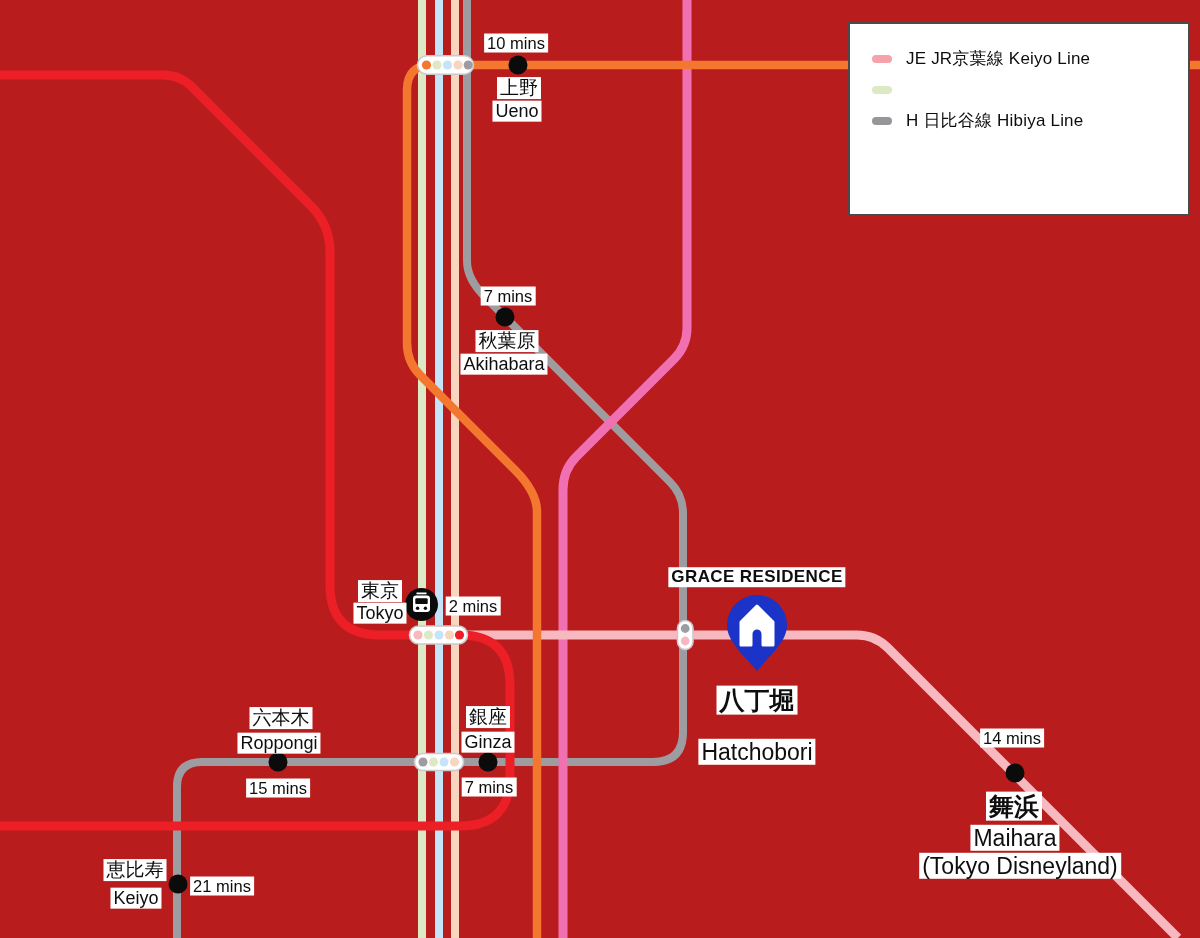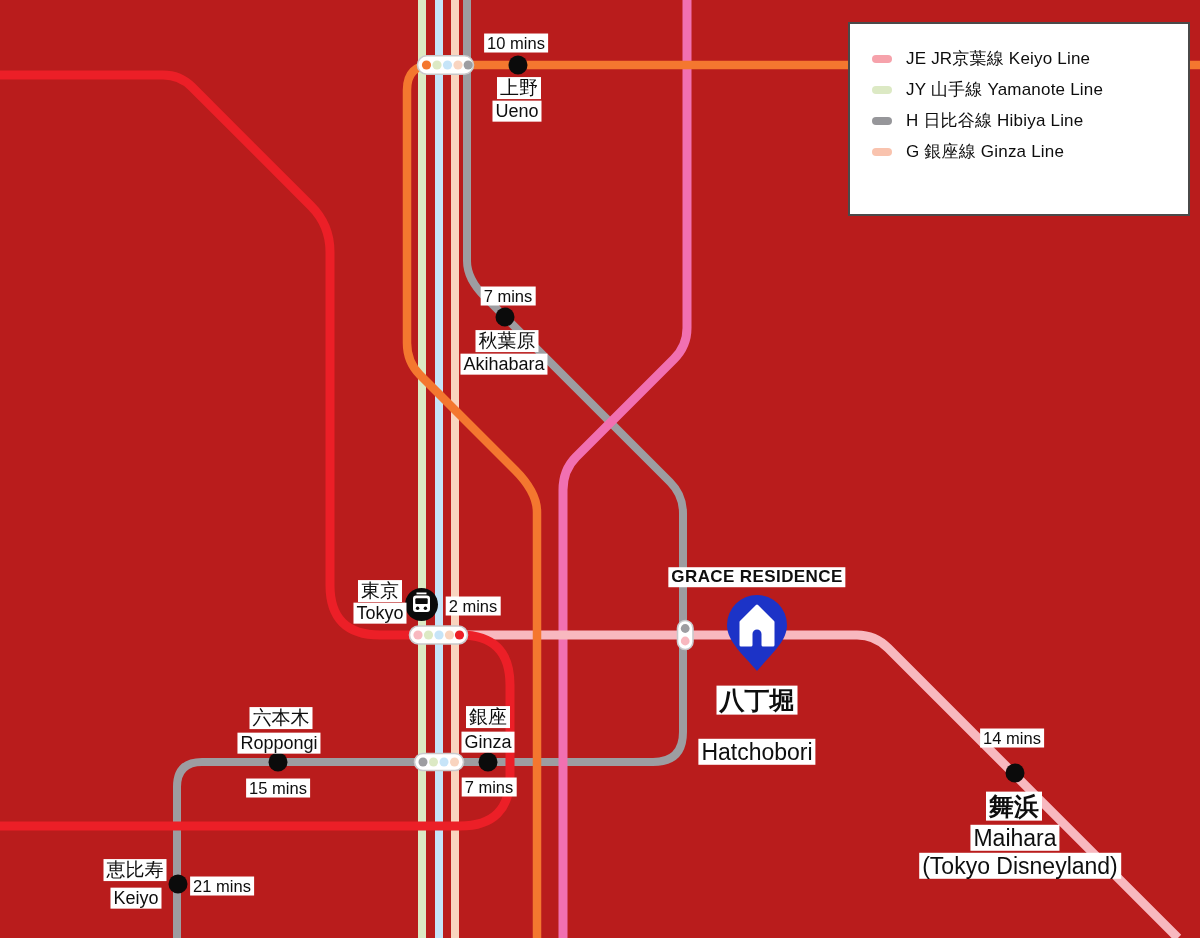--- a/index.html
+++ b/index.html
@@ -138,25 +138,20 @@
   <div class="lbl big-en" style="left:1015px;top:838px;">Maihara</div>
   <div class="lbl big-en" style="left:1020px;top:866px;">(Tokyo Disneyland)</div>
 
   <div class="legend">
     <div class="legend-row">
       <span class="swatch" style="background-color: rgb(246, 162, 171);"></span>
       <span class="legend-label">JE JR京葉線 Keiyo Line</span>
     </div>
     <div class="legend-row">
       <span class="swatch" style="background-color: rgb(220, 233, 196);"></span>
-      <span class="legend-label">JY 山手線 Yamanote Line</span>
     </div>
     <div class="legend-row">
       <span class="swatch" style="background-color: rgb(150, 150, 154);"></span>
       <span class="legend-label">H 日比谷線 Hibiya Line</span>
-    </div>
-    <div class="legend-row">
-      <span class="swatch" style="background-color: rgb(249, 195, 174);"></span>
-      <span class="legend-label">G 銀座線 Ginza Line</span>
     </div>
   </div>
 
 </div>
 
 </body></html>

